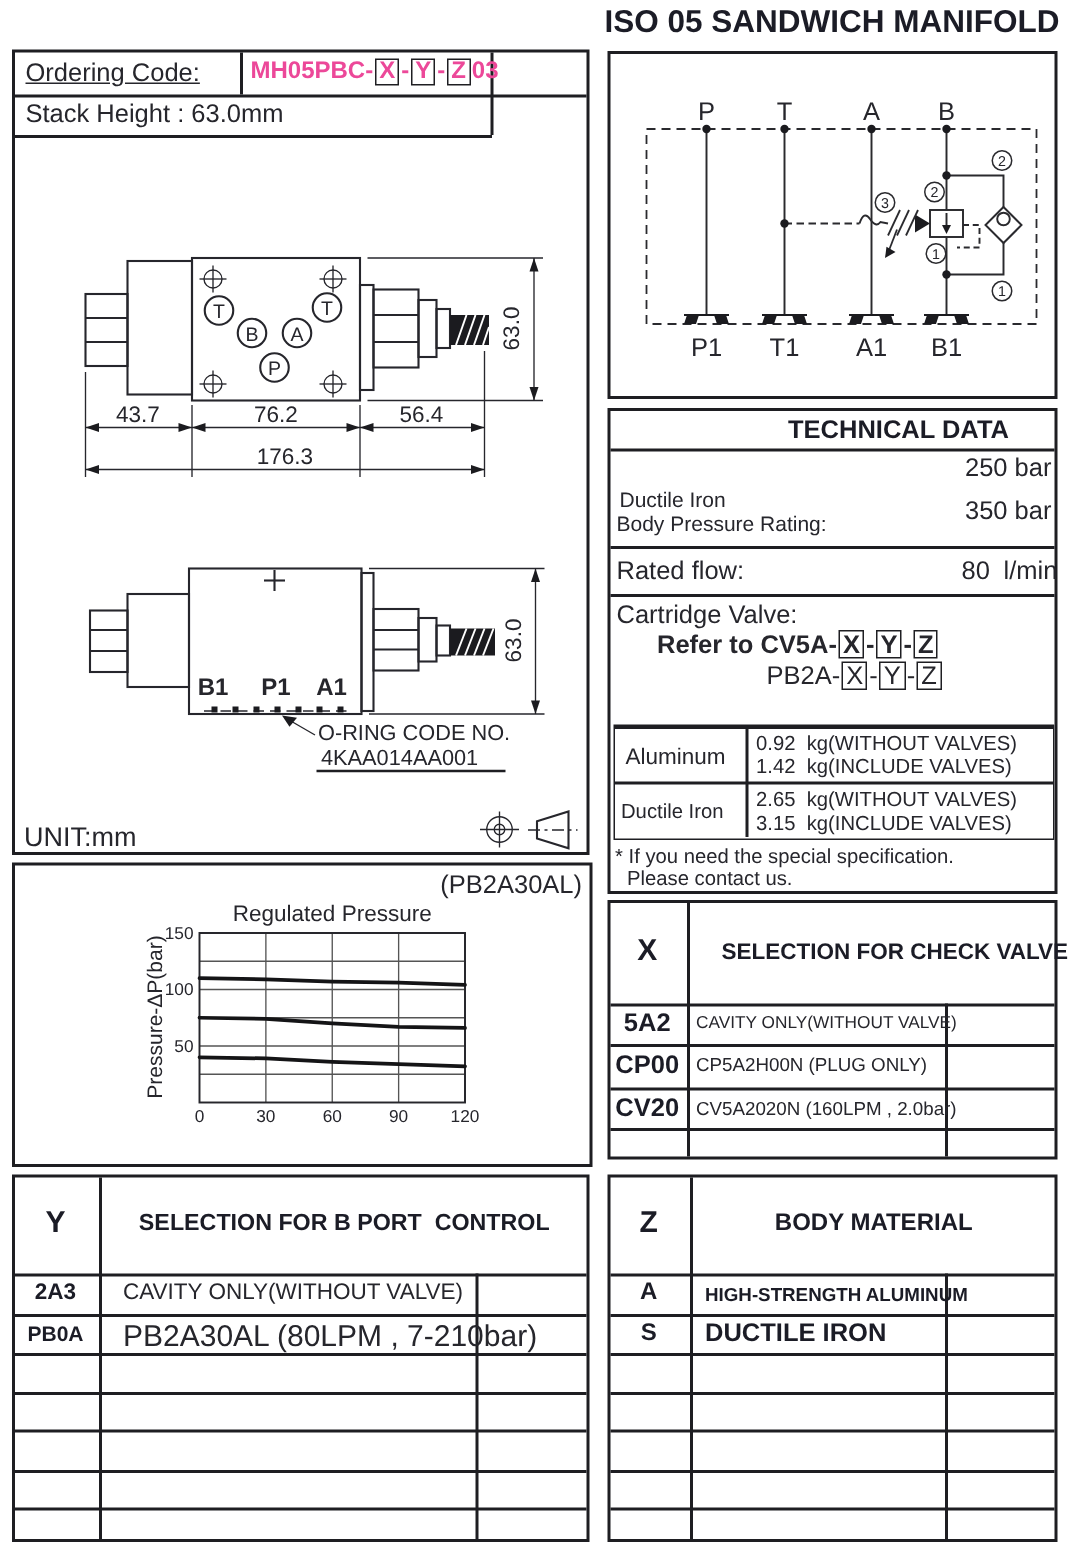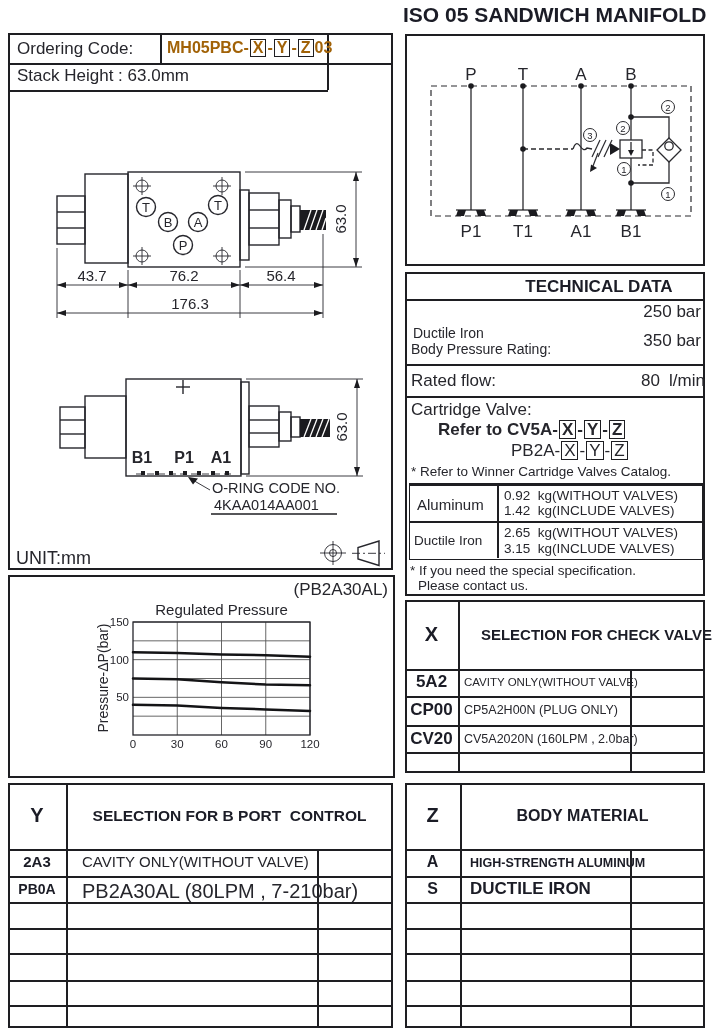--- a/index.html
+++ b/index.html
@@ -25,22 +25,22 @@
 <div id="page">
 
   <div class="t b ctr" style="left:403px;top:3px;width:302px;font-size:21px;color:#1b1c26;">ISO 05 SANDWICH MANIFOLD</div>
 
   <div class="box" style="left:8px;top:33px;width:385px;height:537px;"></div>
   <div class="hline" style="left:10px;top:63px;width:381px;"></div>
   <div class="hline" style="left:10px;top:90px;width:318px;"></div>
   <div class="vline" style="left:160px;top:35px;height:28px;"></div>
   <div class="vline" style="left:327px;top:35px;height:55px;"></div>
 
-  <div class="t" style="left:17px;top:39px;font-size:17px;">Ordering Code:</div>
-  <div class="t b" style="left:167px;top:39px;font-size:16px;color:#a16207;"><span>MH05PBC-</span><span class="bx">X</span><span>-</span><span class="bx">Y</span><span>-</span><span class="bx">Z</span><span>03</span></div>
+  <div class="t" style="left:17px;top:39px;font-size:17px;text-decoration:underline;">Ordering Code:</div>
+  <div class="t b" style="left:167px;top:39px;font-size:16px;color:#ec4899;"><span>MH05PBC-</span><span class="bx">X</span><span>-</span><span class="bx">Y</span><span>-</span><span class="bx">Z</span><span>03</span></div>
   <div class="t" style="left:17px;top:66px;font-size:17px;">Stack Height : 63.0mm</div>
 
   <svg style="left:8px;top:92px;" width="385" height="476" viewBox="8 92 385 476">
 
     <g>
       <rect class="ln" x="57" y="196" width="28" height="48"></rect>
       <line class="ln" x1="57" y1="212" x2="85" y2="212"></line>
       <line class="ln" x1="57" y1="228" x2="85" y2="228"></line>
       <rect class="ln" x="85" y="174" width="43" height="89"></rect>
       <rect class="ln" x="128" y="172" width="112" height="95"></rect>
@@ -286,21 +286,20 @@
   <div class="hline" style="left:407px;top:364px;width:296px;"></div>
 
   <div class="t" style="left:411px;top:371px;font-size:17px;">Rated flow:</div>
   <div class="t" style="left:641px;top:371px;font-size:17px;">80</div>
   <div class="t" style="left:669px;top:371px;font-size:17px;">l/min</div>
   <div class="hline" style="left:407px;top:396px;width:296px;"></div>
 
   <div class="t" style="left:411px;top:400px;font-size:17px;">Cartridge Valve:</div>
   <div class="t" style="left:438px;top:420px;font-size:17px;font-weight:bold;"><span>Refer to CV5A-</span><span class="bx">X</span><span>-</span><span class="bx">Y</span><span>-</span><span class="bx">Z</span></div>
   <div class="t" style="left:511px;top:441px;font-size:17px;"><span>PB2A-</span><span class="bx">X</span><span>-</span><span class="bx">Y</span><span>-</span><span class="bx">Z</span></div>
-  <div class="t" style="left:411px;top:464px;font-size:13.5px;">* Refer to Winner Cartridge Valves Catalog.</div>
 
   <div class="box" style="left:409px;top:483px;width:294px;height:77px;border-width:1.5px;border-top-width:3px;"></div>
   <div class="vline" style="left:497px;top:486px;height:72px;"></div>
   <div class="hline" style="left:410px;top:521px;width:292px;"></div>
   <div class="t" style="left:417px;top:496px;font-size:15px;">Aluminum</div>
   <div class="t" style="left:504px;top:488px;font-size:13.5px;">0.92  kg(WITHOUT VALVES)</div>
   <div class="t" style="left:504px;top:503px;font-size:13.5px;">1.42  kg(INCLUDE VALVES)</div>
   <div class="t" style="left:414px;top:533px;font-size:13.5px;">Ductile Iron</div>
   <div class="t" style="left:504px;top:525px;font-size:13.5px;">2.65  kg(WITHOUT VALVES)</div>
   <div class="t" style="left:504px;top:541px;font-size:13.5px;">3.15  kg(INCLUDE VALVES)</div>

